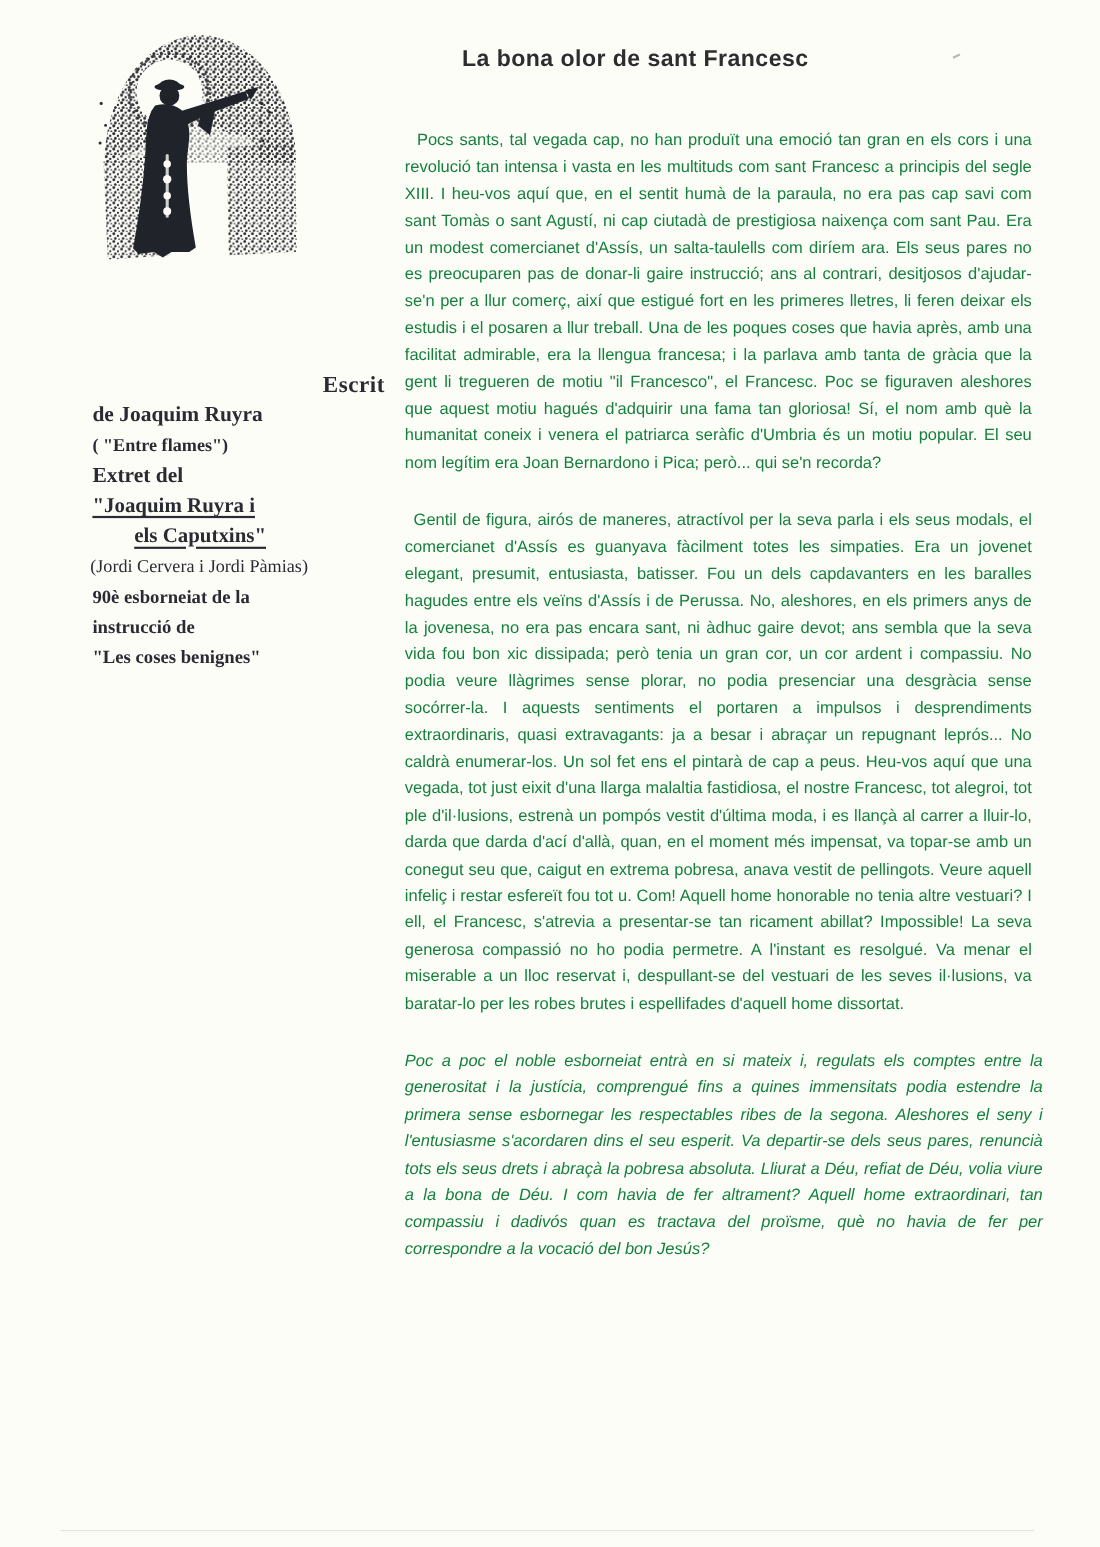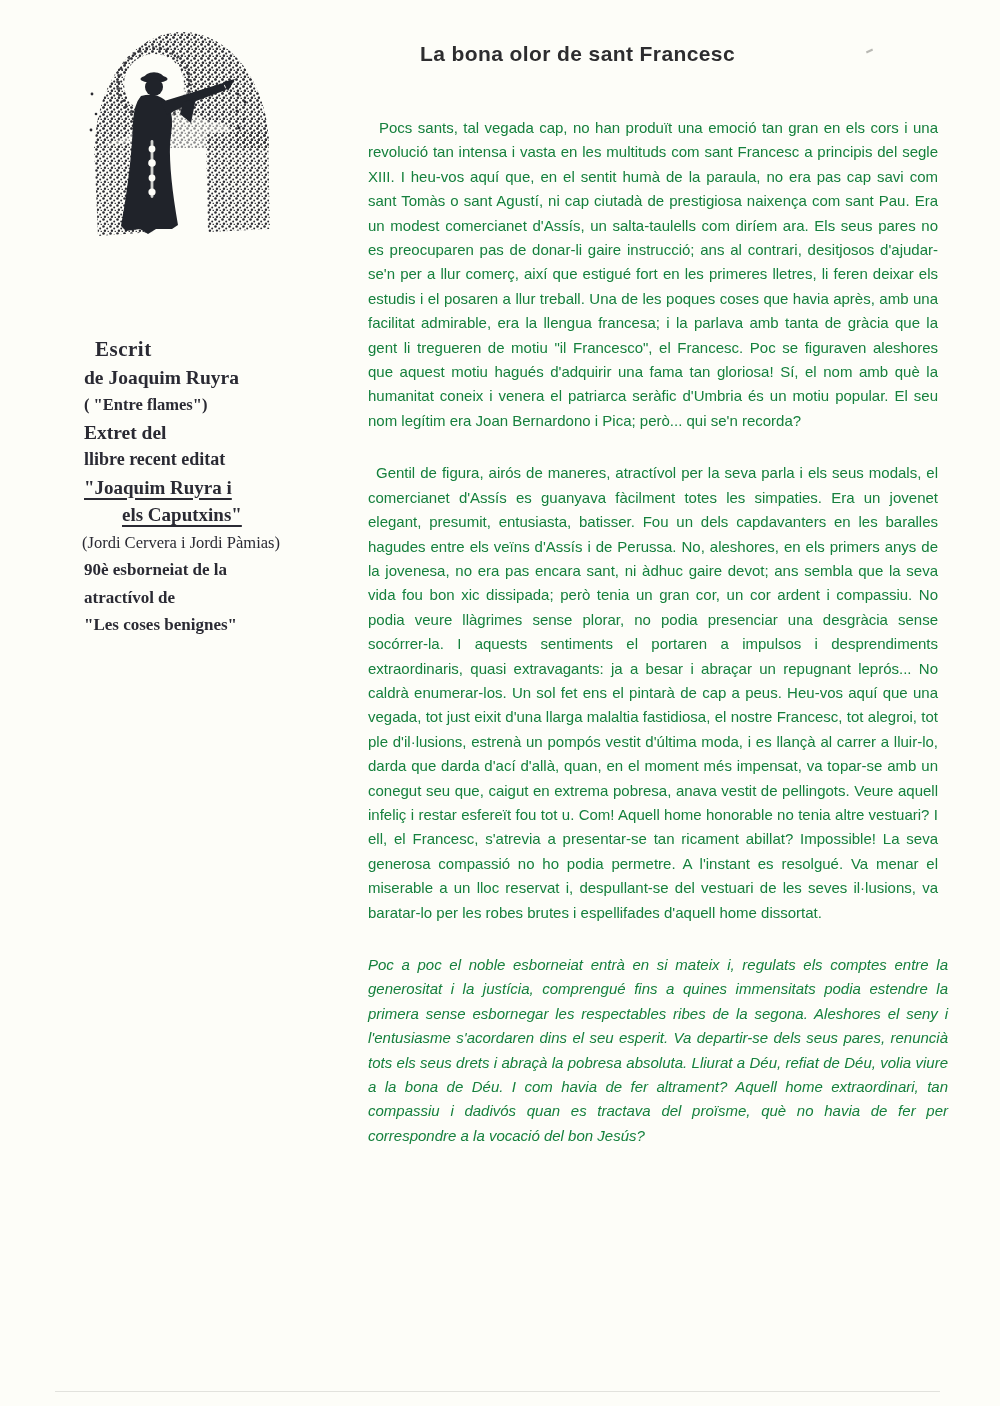--- a/index.html
+++ b/index.html
@@ -30,21 +30,21 @@
     left: 88px; top: 22px;
     width: 195px; height: 230px;
   }
   .sidebar {
     position: absolute;
     left: 84px; top: 336px; width: 266px;
     font-family: "Liberation Serif", serif;
     color: #2a2a33;
   }
   .sidebar div { line-height: 27.5px; }
-  .s1  { font-size: 21px;  font-weight: bold; margin-left: 11px; letter-spacing: 0.5px; }
+  .s1  { font-size: 21px;  font-weight: bold; margin-left: 11px; letter-spacing: 0.5px; text-align: right; }
   .s2  { font-size: 19.5px; font-weight: bold; }
   .s3  { font-size: 16.5px; font-weight: bold; }
   .s4  { font-size: 19.5px; font-weight: bold; }
   .s5  { font-size: 18px;  font-weight: bold; }
   .s6, .s7 {
     font-size: 19px; font-weight: bold;
     text-decoration: underline;
     text-decoration-thickness: 2px;
     text-underline-offset: 4px;
   }
@@ -124,26 +124,25 @@
       <rect x="62.6" y="118" width="2.8" height="58" rx="1.4" opacity="0.8"></rect>
     </g>
   </svg>
 </div>
 
 <div class="sidebar">
   <div class="s1">Escrit</div>
   <div class="s2">de Joaquim Ruyra</div>
   <div class="s3">( "Entre flames")</div>
   <div class="s4">Extret del</div>
-  <div class="s5">llibre recent editat</div>
   <div class="s6">"Joaquim Ruyra i</div>
   <div class="s7">els  Caputxins"</div>
   <div class="s8">(Jordi Cervera i Jordi Pàmias)</div>
   <div class="s9">90è esborneiat de la</div>
-  <div class="s10">atractívol  de</div>
+  <div class="s10">instrucció  de</div>
   <div class="s11">"Les coses benignes"</div>
 </div>
 
 <div class="main-column">
   <p class="para-1">Pocs sants, tal vegada cap, no han produït una emoció tan gran en els cors i una revolució tan intensa i vasta en les multituds com sant Francesc a principis del segle XIII. I heu-vos aquí que, en el sentit humà de la paraula, no era pas cap savi com sant Tomàs o sant Agustí, ni cap ciutadà de prestigiosa naixença com sant Pau. Era un modest comercianet d'Assís, un salta-taulells com diríem ara. Els seus pares no es preocuparen pas de donar-li gaire instrucció; ans al contrari, desitjosos d'ajudar-se'n per a llur comerç, així que estigué fort en les primeres lletres, li feren deixar els estudis i el posaren a llur treball. Una de les poques coses que havia après, amb una facilitat admirable, era la llengua francesa; i la parlava amb tanta de gràcia que la gent li tregueren de motiu "il Francesco", el Francesc. Poc se figuraven aleshores que aquest motiu hagués d'adquirir una fama tan gloriosa! Sí, el nom amb què la humanitat coneix i venera el patriarca seràfic d'Umbria és un motiu popular. El seu nom legítim era Joan Bernardono i Pica; però... qui se'n recorda?</p>
   <p class="para-2">Gentil de figura, airós de maneres, atractívol per la seva parla i els seus modals, el comercianet d'Assís es guanyava fàcilment totes les simpaties. Era un jovenet elegant, presumit, entusiasta, batisser. Fou un dels capdavanters en les baralles hagudes entre els veïns d'Assís i de Perussa. No, aleshores, en els primers anys de la jovenesa, no era pas encara sant, ni àdhuc gaire devot; ans sembla que la seva vida fou bon xic dissipada; però tenia un gran cor, un cor ardent i compassiu. No podia veure llàgrimes sense plorar, no podia presenciar una desgràcia sense socórrer-la. I aquests sentiments el portaren a impulsos i desprendiments extraordinaris, quasi extravagants: ja a besar i abraçar un repugnant leprós... No caldrà enumerar-los. Un sol fet ens el pintarà de cap a peus. Heu-vos aquí que una vegada, tot just eixit d'una llarga malaltia fastidiosa, el nostre Francesc, tot alegroi, tot ple d'il·lusions, estrenà un pompós vestit d'última moda, i es llançà al carrer a lluir-lo, darda que darda d'ací d'allà, quan, en el moment més impensat, va topar-se amb un conegut seu que, caigut en extrema pobresa, anava vestit de pellingots. Veure aquell infeliç i restar esfereït fou tot u. Com! Aquell home honorable no tenia altre vestuari? I ell, el Francesc, s'atrevia a presentar-se tan ricament abillat? Impossible! La seva generosa compassió no ho podia permetre. A l'instant es resolgué. Va menar el miserable a un lloc reservat i, despullant-se del vestuari de les seves il·lusions, va baratar-lo per les robes brutes i espellifades d'aquell home dissortat.</p>
   <p class="para-3">Poc a poc el noble esborneiat entrà en si mateix i, regulats els comptes entre la generositat i la justícia, comprengué fins a quines immensitats podia estendre la primera sense esbornegar les respectables ribes de la segona. Aleshores el seny i l'entusiasme s'acordaren dins el seu esperit. Va departir-se dels seus pares, renuncià tots els seus drets i abraçà la pobresa absoluta. Lliurat a Déu, refiat de Déu, volia viure a la bona de Déu. I com havia de fer altrament? Aquell home extraordinari, tan compassiu i dadivós quan es tractava del proïsme, què no havia de fer per correspondre a la vocació del bon Jesús?</p>
 </div>
 
 <div class="bottom-scan-line"></div>

